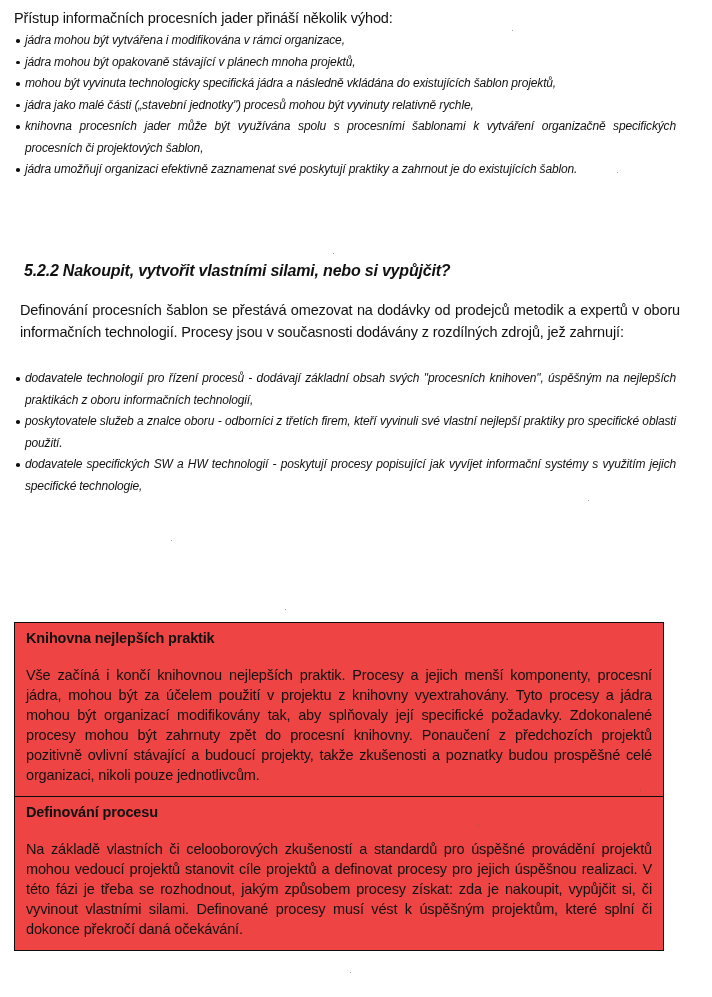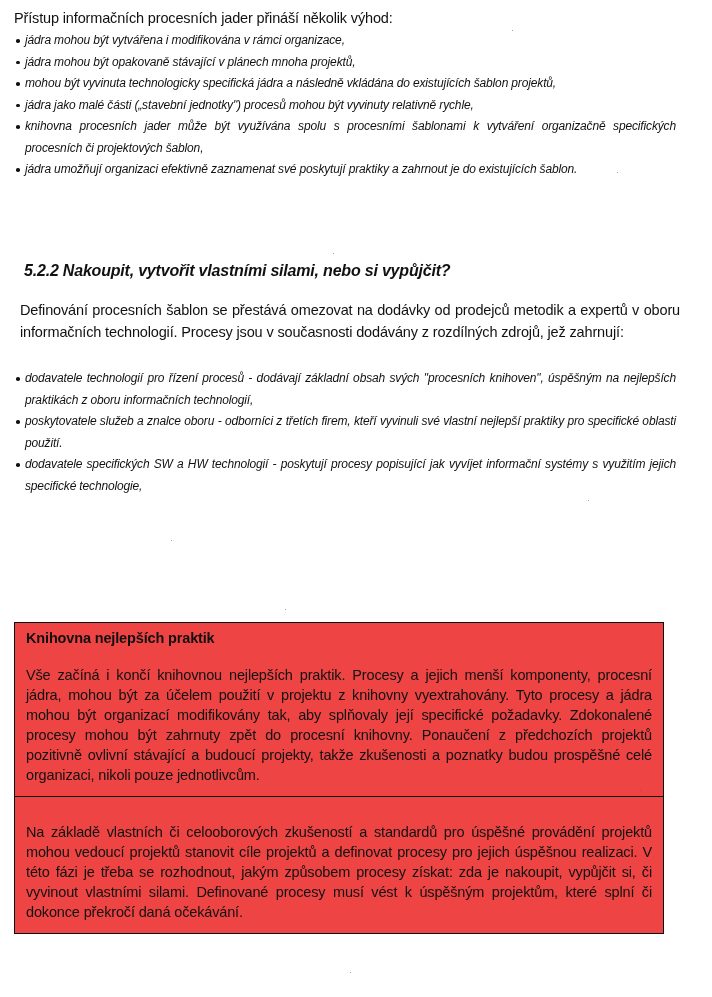--- a/index.html
+++ b/index.html
@@ -181,20 +181,21 @@
 
 
   <div class="boxed-table">
 
     <div class="box-section">
       <div class="box-title">Knihovna nejlepších praktik</div>
       <div class="box-body">Vše začíná i končí knihovnou nejlepších praktik. Procesy a jejich menší komponenty, procesní jádra, mohou být za účelem použití v projektu z knihovny vyextrahovány. Tyto procesy a jádra mohou být organizací modifikovány tak, aby splňovaly její specifické požadavky. Zdokonalené procesy mohou být zahrnuty zpět do procesní knihovny.   Ponaučení z předchozích projektů pozitivně ovlivní stávající a budoucí projekty, takže zkušenosti a poznatky budou prospěšné celé organizaci, nikoli pouze jednotlivcům.</div>
     </div>
 
     <div class="box-section">
+      <div class="box-title">Definování procesu</div>
       <div class="box-body">Na základě vlastních či celooborových zkušeností a standardů pro úspěšné provádění projektů mohou vedoucí projektů stanovit cíle projektů a definovat procesy pro jejich úspěšnou realizaci. V této fázi je třeba se rozhodnout, jakým způsobem  procesy získat: zda je nakoupit, vypůjčit si, či vyvinout vlastními silami. Definované procesy musí vést k úspěšným projektům, které splní či dokonce překročí daná očekávání.</div>
     </div>
 
   </div>
 
   <div class="scan-noise">
     <div class="speck" style="left:265px;top:18px;"></div>
     <div class="speck" style="left:512px;top:30px;"></div>
     <div class="speck" style="left:96px;top:104px;"></div>
     <div class="speck" style="left:617px;top:172px;"></div>

